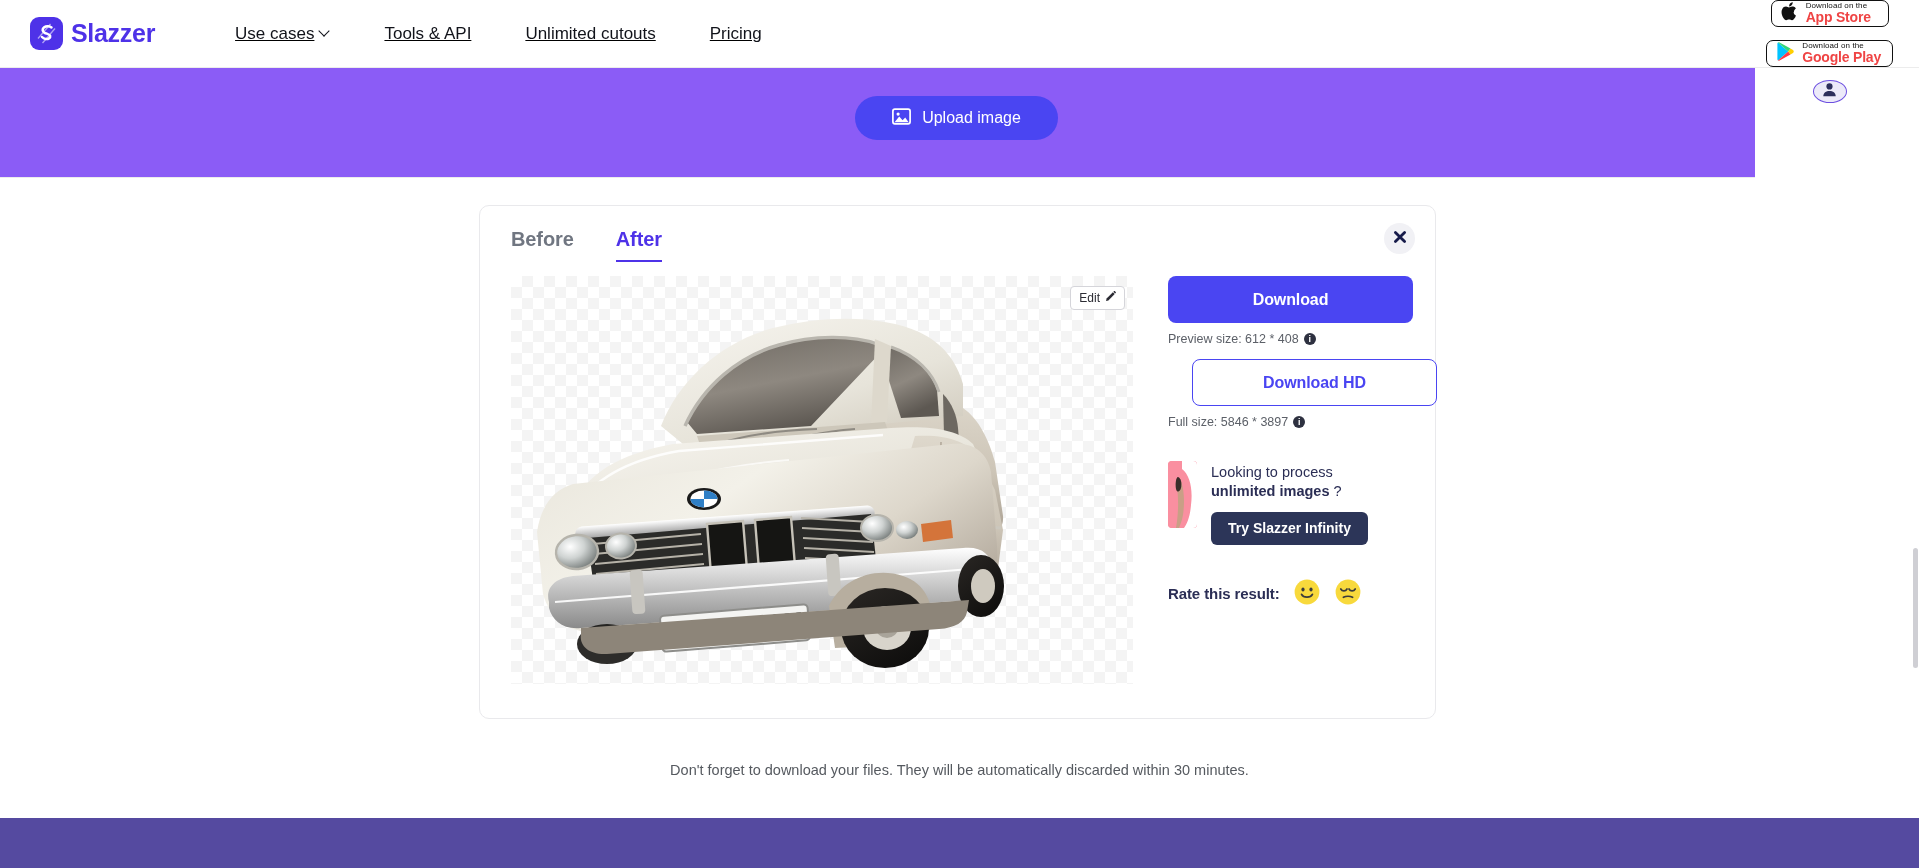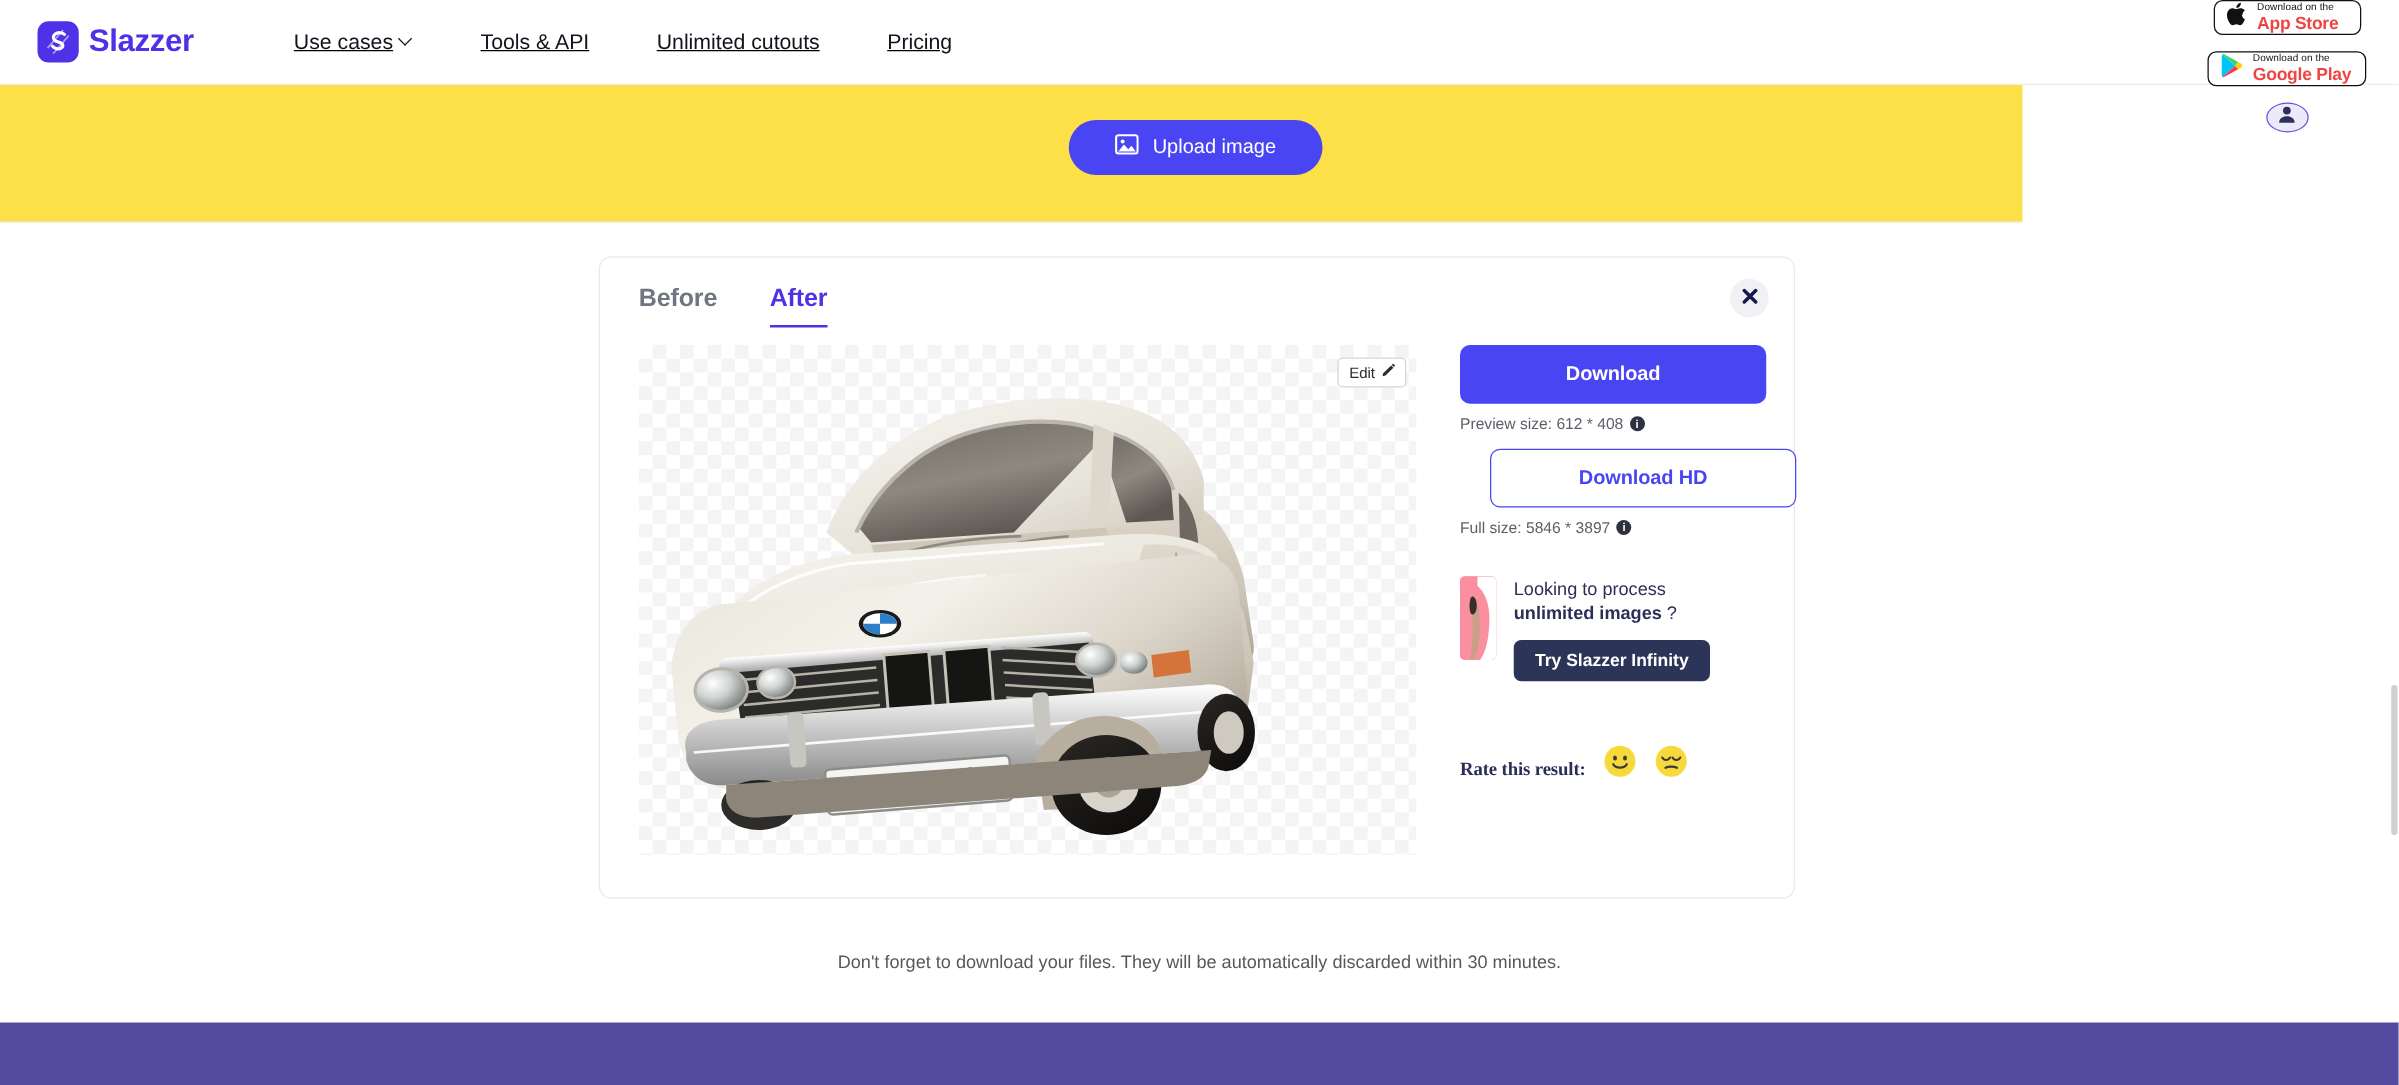--- a/index.html
+++ b/index.html
@@ -70,22 +70,22 @@
 
   .avatar-btn {
     width: 34px; height: 34px; border-radius: 50%;
     background: #eceaf9; border: 1.6px solid #6c4fe0;
     display: flex; align-items: center; justify-content: center;
     cursor: pointer;
   }
 
   
   .upload-bar {
-    position: absolute; top: 68px; left: 0; width: 1618px; height: 110px;
-    border-bottom: 1px solid #ececec; background: #fde047; text-decoration: underline;
+    position: absolute; top: 68px; left: 0; width: 1755px; height: 110px;
+    border-bottom: 1px solid #ececec; background: #8b5cf6; text-decoration: underline;
   }
   .upload-btn {
     position: absolute; left: 855px; top: 28px;
     width: 203px; height: 44px;
     background: #4a45f2; border: none; border-radius: 23px;
     color: #fff; font-size: 16px;
     font-family: "Liberation Sans", sans-serif;
     display: flex; align-items: center; justify-content: center; gap: 11px;
     cursor: pointer;
   }
@@ -180,21 +180,21 @@
   .promo-l2 { font-size: 14.5px; color: #2b2e55; line-height: 1.33; }
   .promo-l2 b { font-weight: bold; }
   .btn-infinity {
     margin-top: 10px; height: 33px; padding: 0 17px;
     background: #2c3558; border: none; border-radius: 6px;
     color: #fff; font-size: 14px; font-weight: bold;
     font-family: "Liberation Sans", sans-serif; cursor: pointer;
   }
 
   .rate-row {
-    margin-top: 52px; display: flex; align-items: flex-end; gap: 13px; font-family: Liberation Serif, serif;
+    margin-top: 35px; display: flex; align-items: center; gap: 13px;
   }
   .rate-label { font-size: 15px; font-weight: bold; color: #2b2e55; letter-spacing: -0.1px; }
   .emoji-btn {
     width: 28px; height: 28px; border: none; background: transparent;
     padding: 0; cursor: pointer; display: flex; align-items: center; justify-content: center;
   }
 
   
   .disclaimer {
     position: absolute; top: 762px; left: 0; width: 1919px;

